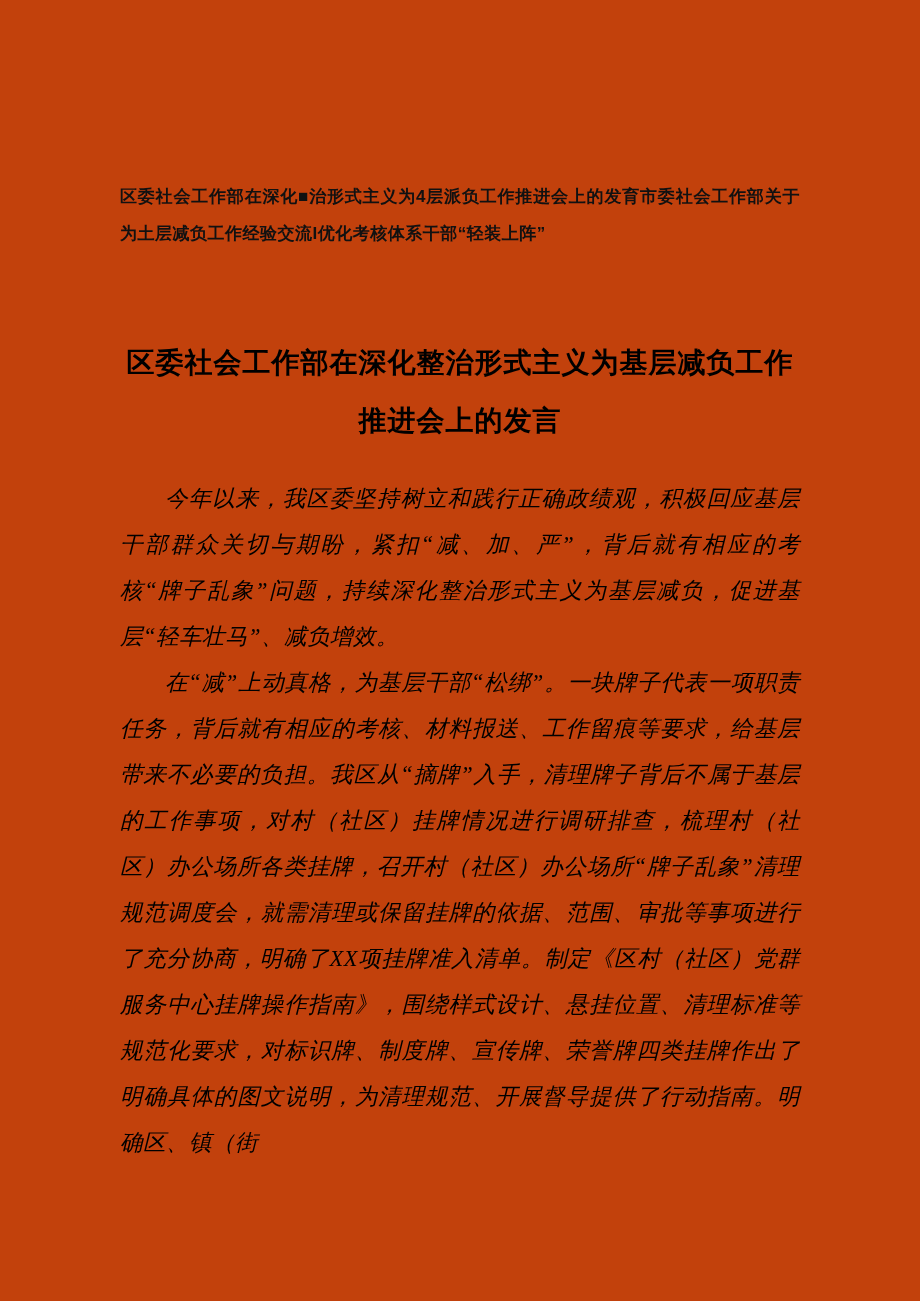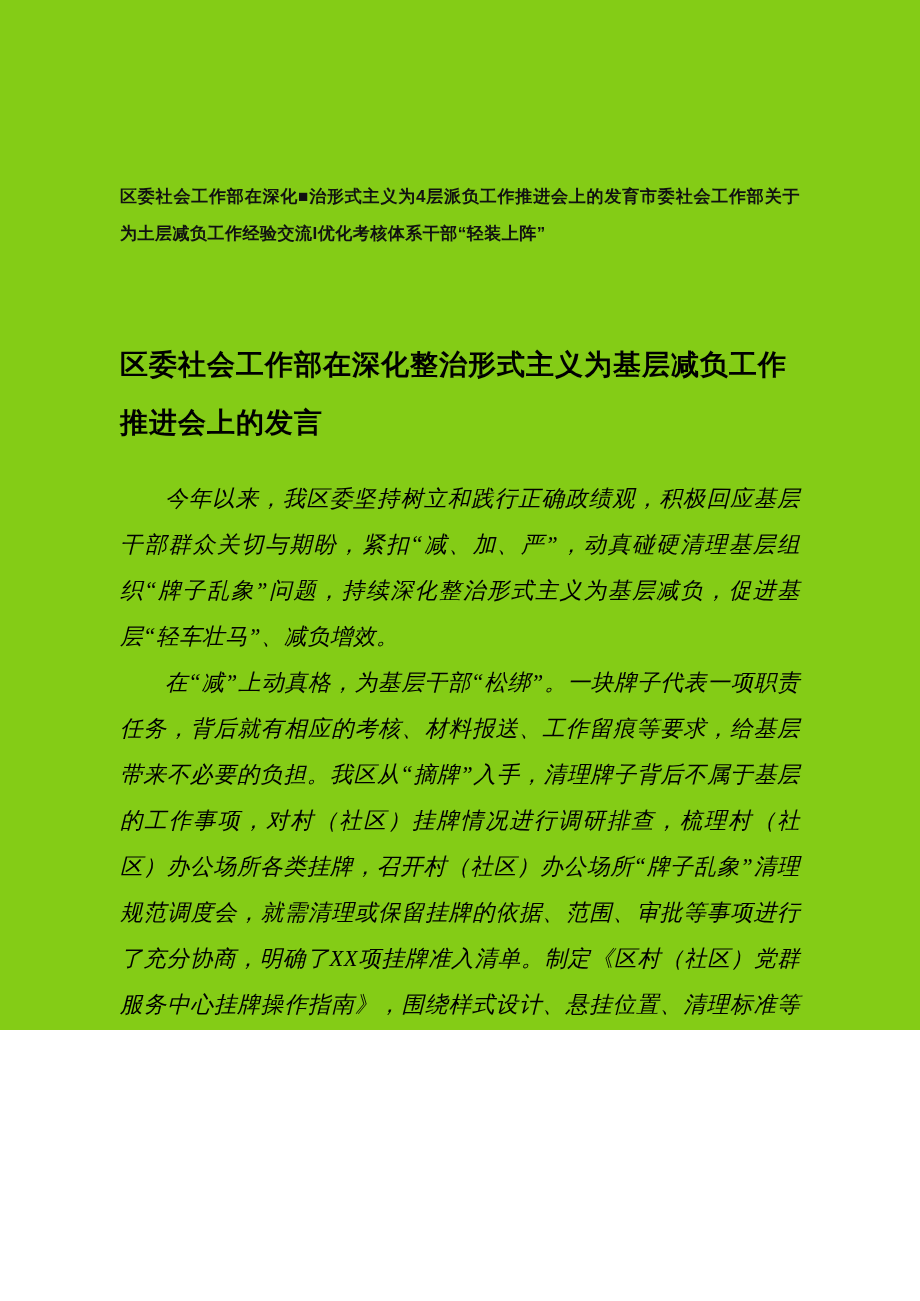--- a/index.html
+++ b/index.html
@@ -3,41 +3,42 @@
 <meta charset="utf-8">
 <style>
   html, body {
     margin: 0;
     padding: 0;
     background: #ffffff;
   }
   .page {
     position: relative;
     width: 920px;
-    height: 1030px;
+    height: 1301px;
     margin: 0 auto;
-    background: #84cc16;
+    background: #c2410c;
     overflow: hidden;
     box-sizing: border-box;
     padding: 178px 120px 0 120px;
     font-family: "Liberation Serif", serif;
     color: #000000;
   }
   .header-snippet {
     font-family: "Liberation Sans", sans-serif;
     font-weight: 700;
     font-size: 17px;
     line-height: 37px;
     color: #111111;
     letter-spacing: 0.5px;
     text-align: justify;
   }
   .doc-title {
     margin-top: 84px;
-    font-family: Liberation Serif, serif;
+    text-align: center;
+    font-family: Liberation Mono, monospace;
     font-weight: 700;
     font-size: 28px;
     line-height: 58px;
     letter-spacing: 1px;
     color: #000000;
   }
   .doc-body {
     margin-top: 24px;
     font-family: "Liberation Serif", serif;
     font-style: italic;
@@ -60,17 +61,17 @@
 
 <div class="page">
 
   <div class="header-snippet">
     <span>区委社会工作部在深化■治形式主义为4层派负工作推进会上的发育市委社会工作部</span><span>关于为土层减负工作经验交流I优化考核体系干部“轻装上阵”</span>
   </div>
 
   <div class="doc-title">区委社会工作部在深化整治形式主义为基层减负工作推进会上的发言</div>
 
   <div class="doc-body">
-    <p>今年以来，我区委坚持树立和践行正确政绩观，积极回应基层干部群众关切与期盼，紧扣“减、加、严”，动真碰硬清理基层组织“牌子乱象”问题，持续深化整治形式主义为基层减负，促进基层“轻车壮马”、减负增效。</p>
+    <p>今年以来，我区委坚持树立和践行正确政绩观，积极回应基层干部群众关切与期盼，紧扣“减、加、严”，背后就有相应的考核“牌子乱象”问题，持续深化整治形式主义为基层减负，促进基层“轻车壮马”、减负增效。</p>
     <p>在“减”上动真格，为基层干部“松绑”。一块牌子代表一项职责任务，背后就有相应的考核、材料报送、工作留痕等要求，给基层带来不必要的负担。我区从“摘牌”入手，清理牌子背后不属于基层的工作事项，对村（社区）挂牌情况进行调研排查，梳理村（社区）办公场所各类挂牌，召开村（社区）办公场所“牌子乱象”清理规范调度会，就需清理或保留挂牌的依据、范围、审批等事项进行了充分协商，明确了XX项挂牌准入清单。制定《区村（社区）党群服务中心挂牌操作指南》，围绕样式设计、悬挂位置、清理标准等规范化要求，对标识牌、制度牌、宣传牌、荣誉牌四类挂牌作出了明确具体的图文说明，为清理规范、开展督导提供了行动指南。明确区、镇（街</p>
   </div>
 
 </div>
 
 </body></html>

